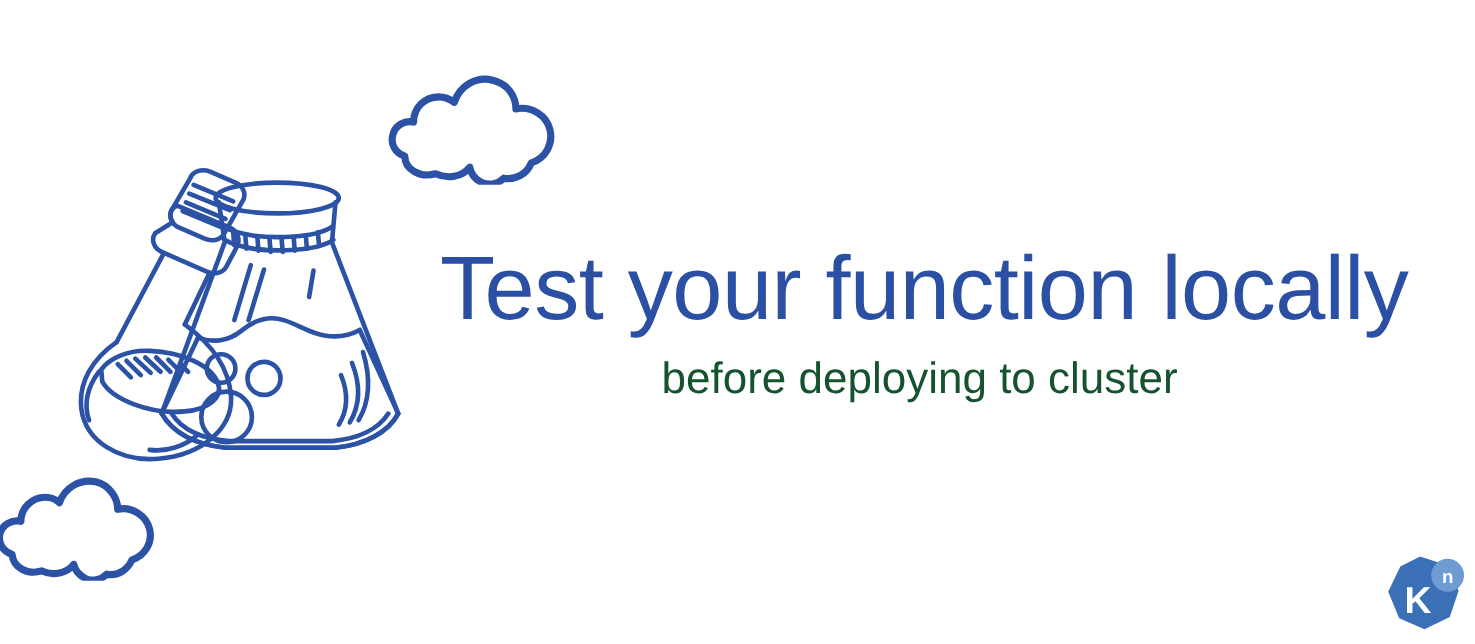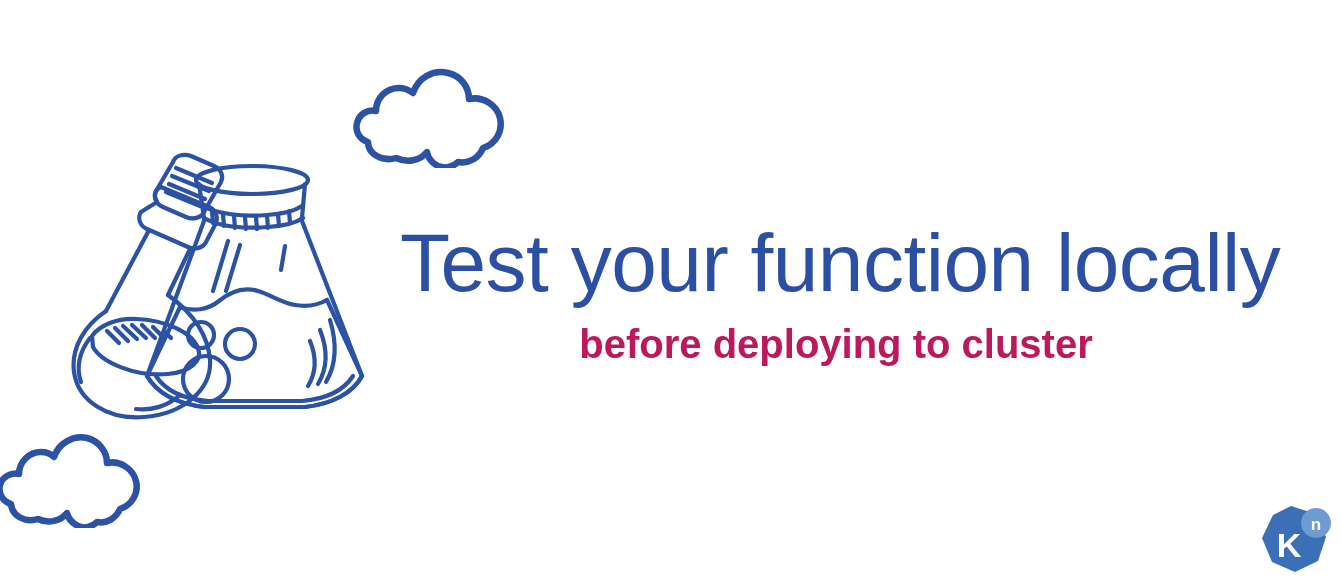--- a/index.html
+++ b/index.html
@@ -63,22 +63,22 @@
     font-size: 40px;
     line-height: 1.0;
     font-weight: 400;
     color: #3D6CB5;
     margin: 48px 0 0 0;
     white-space: nowrap;
   }
   #subtitle-2 {
     font-size: 40px;
     line-height: 1.0;
-    font-weight: 700;
-    color: #be185d;
+    font-weight: 400;
+    color: #14532d;
     margin: 20px 0 0 0;
     white-space: nowrap;
   }
 
   
   #logo {
     position: absolute;
     left: 1258px;
     top: 504px;
     width: 76px;

